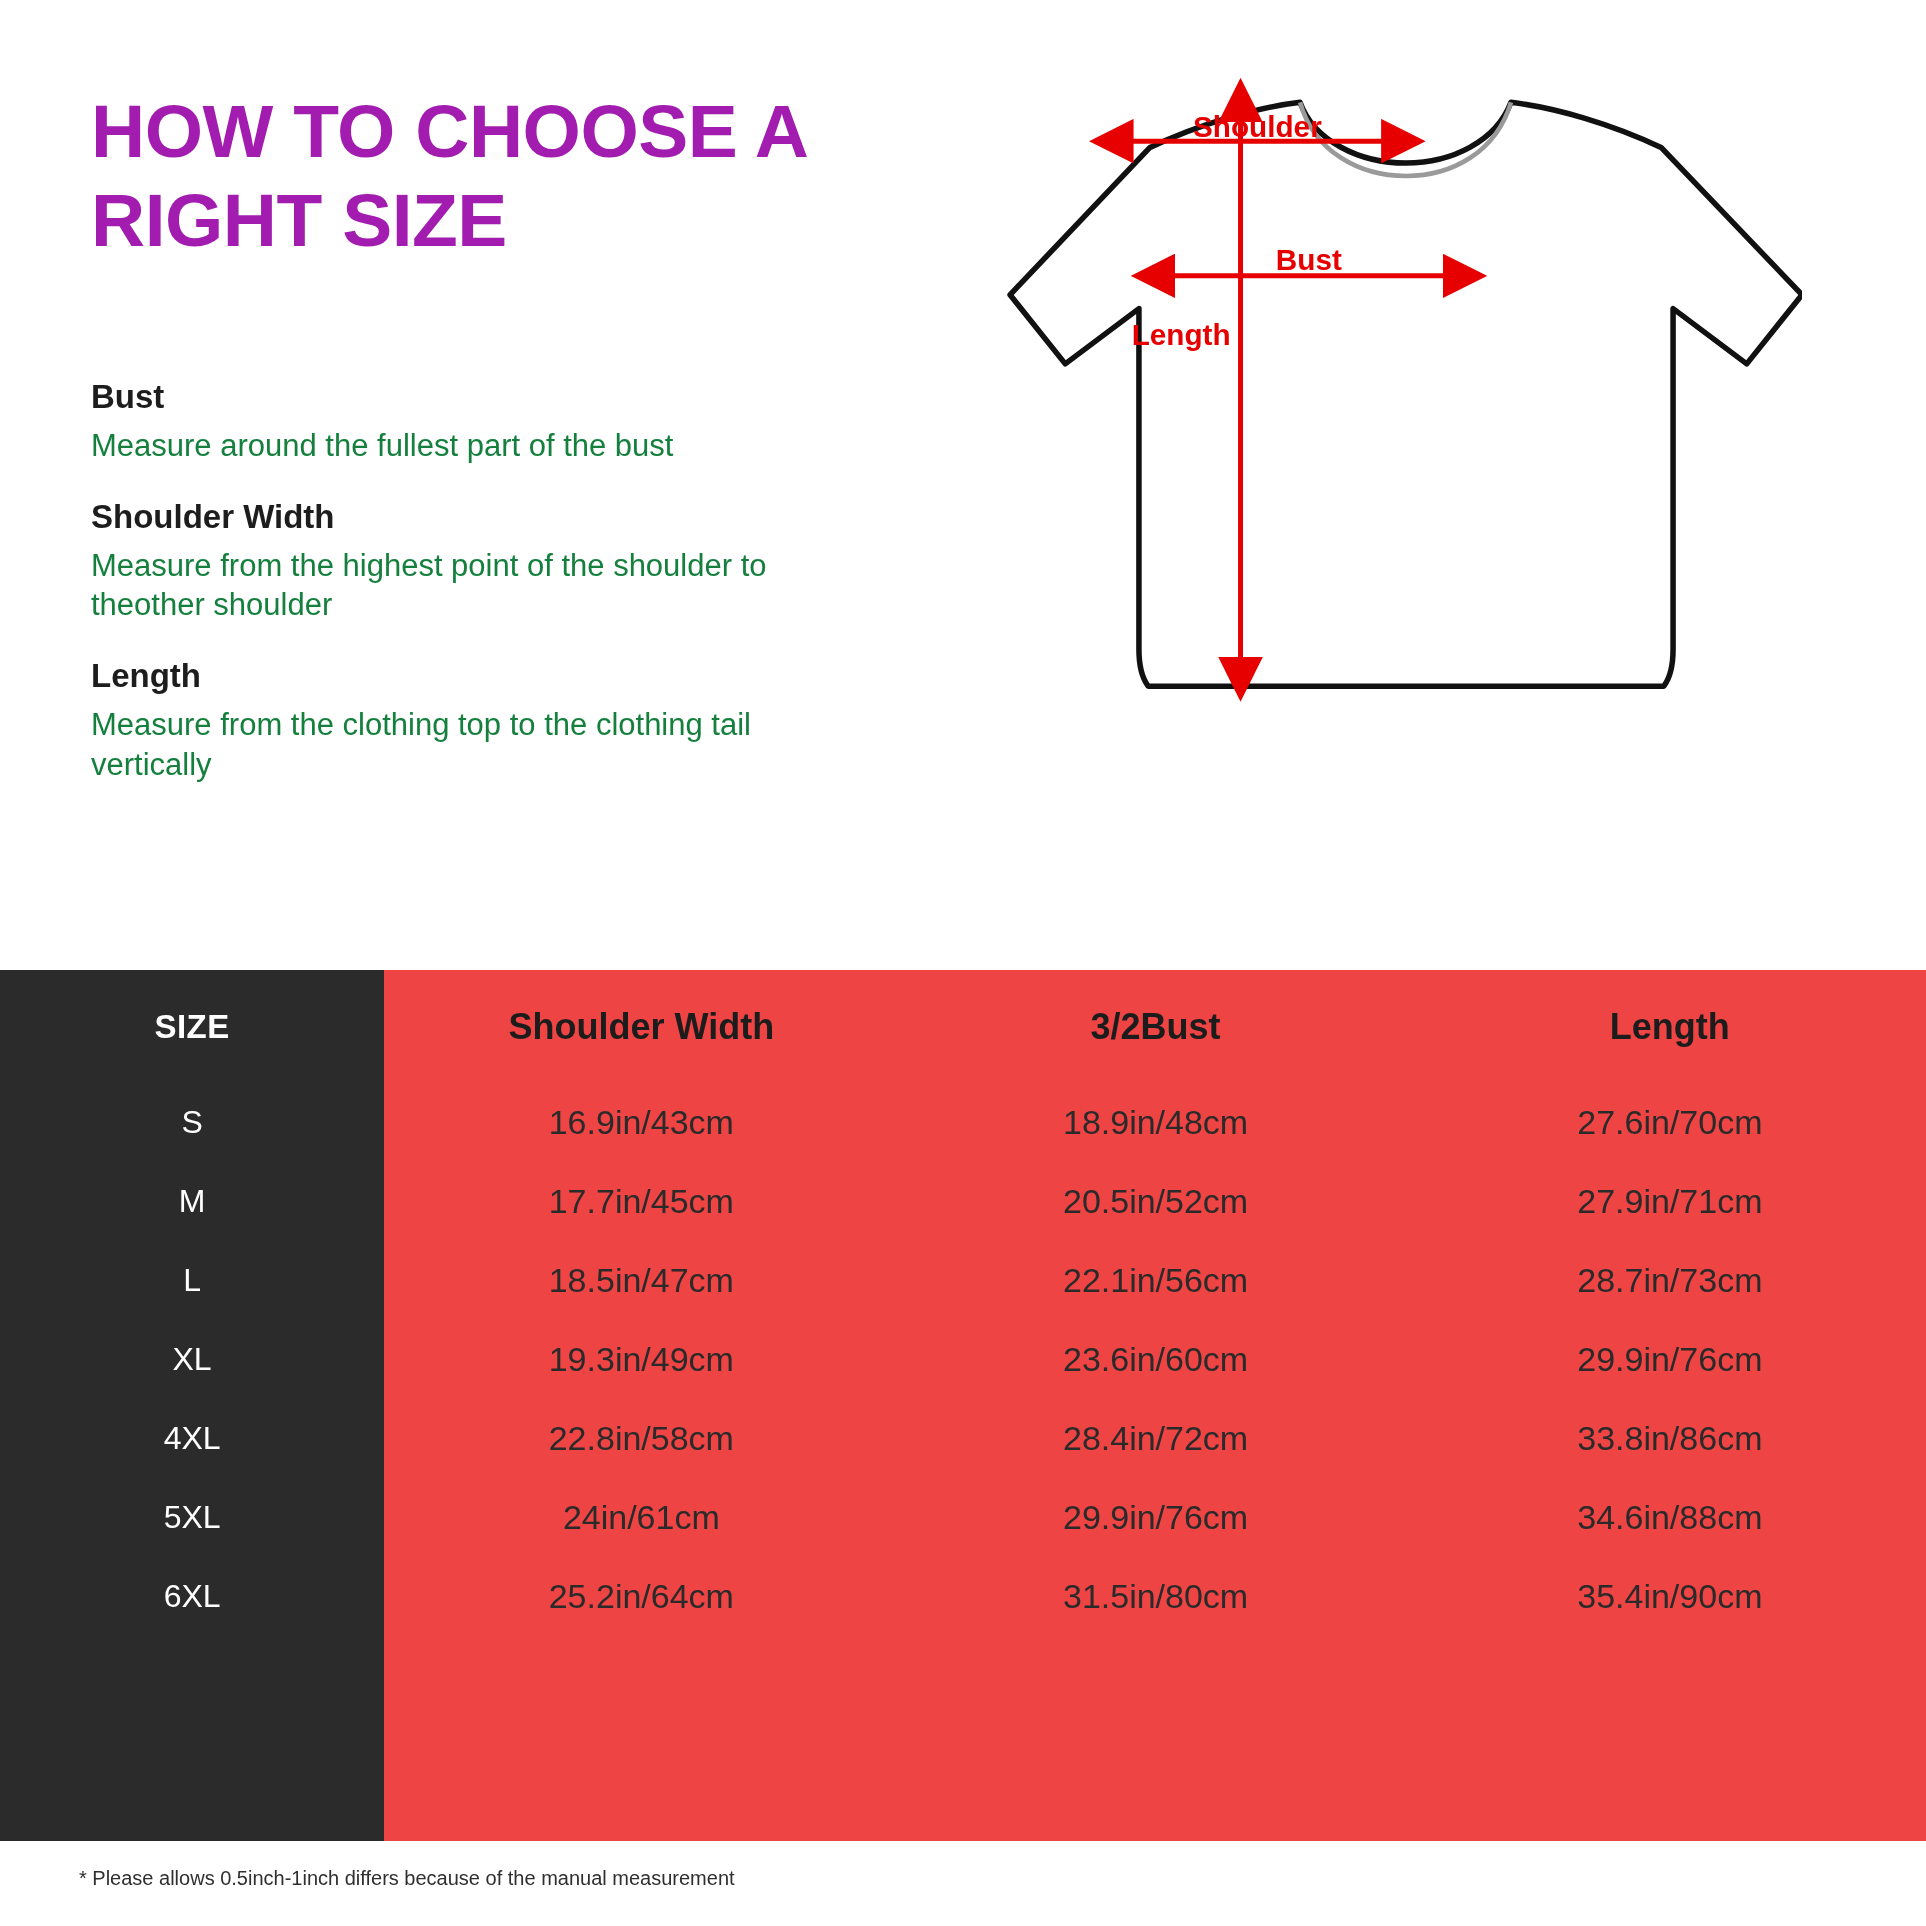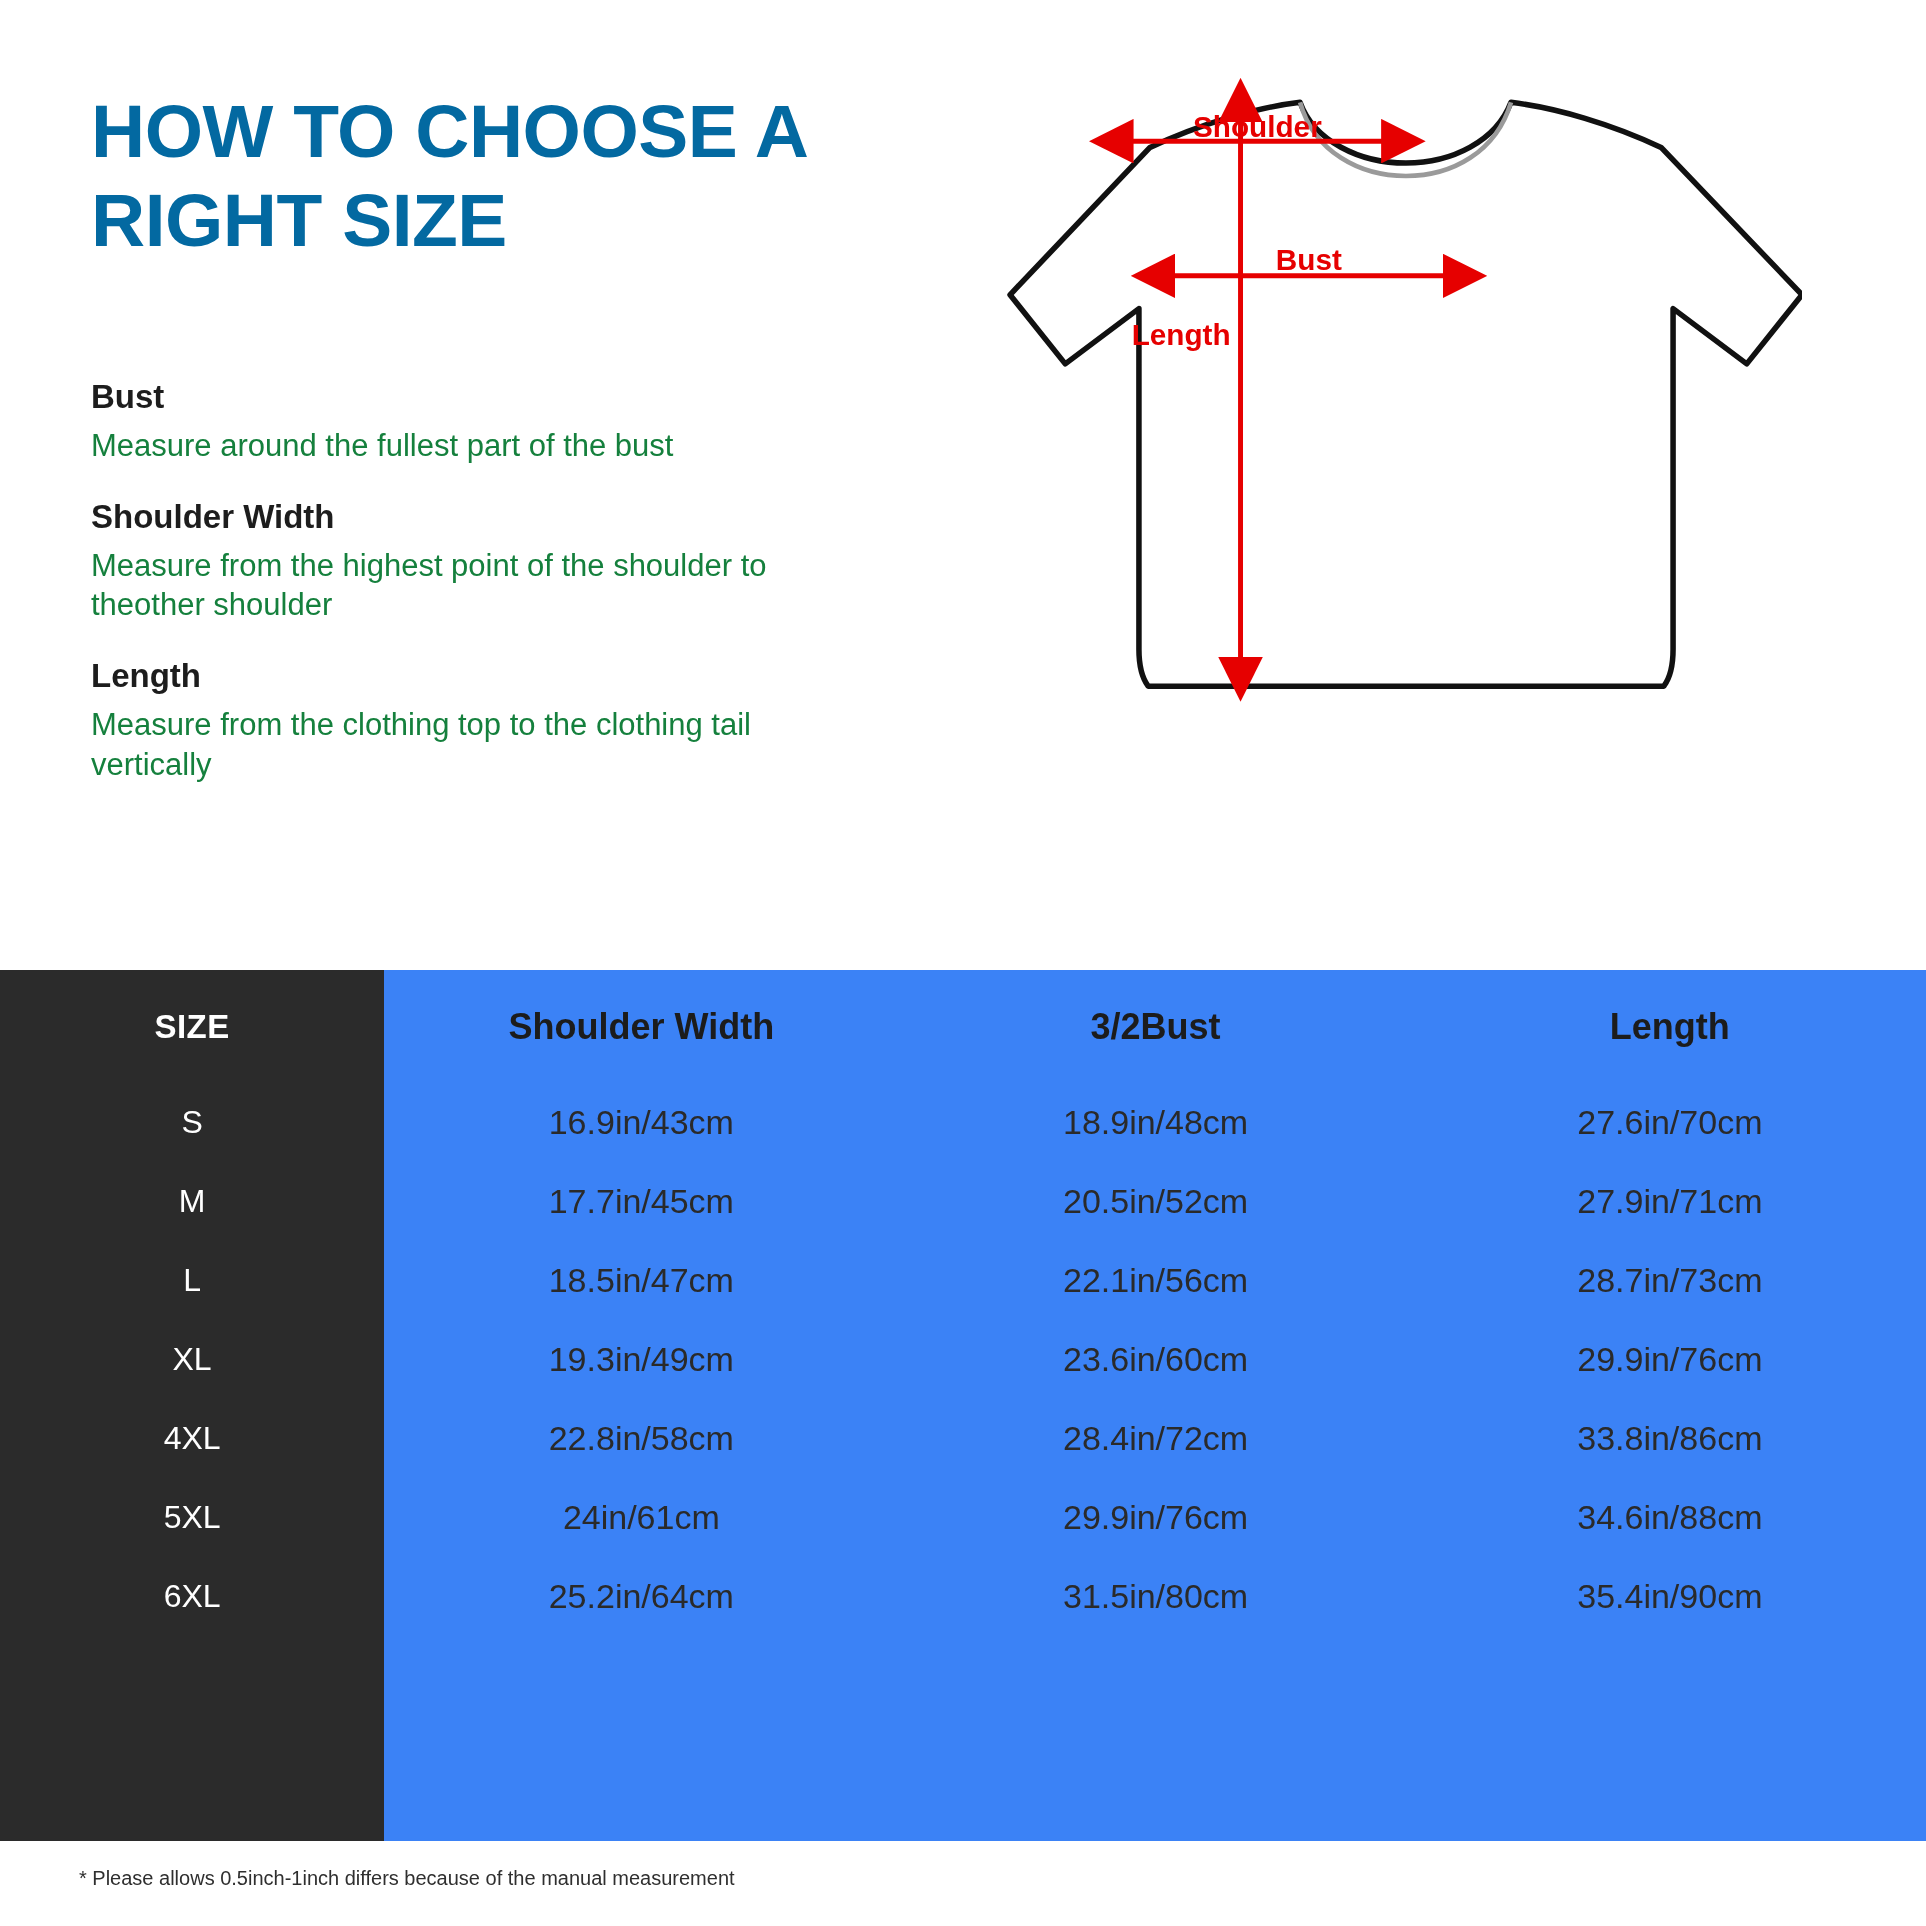--- a/index.html
+++ b/index.html
@@ -30,21 +30,21 @@
 
   .headline {
     position: absolute;
     left: 91px;
     top: 87px;
     width: 812px;
     font-size: 75px;
     font-weight: bold;
     line-height: 1.18;
     letter-spacing: -0.5px;
-    color: #0369a1;
+    color: #a21caf;
   }
 
   .defs {
     position: absolute;
     left: 91px;
     top: 378px;
     width: 772px;
   }
   .def-block { margin-bottom: 32px; }
   .def-term {
@@ -70,21 +70,21 @@
   }
   .diagram svg { display: block; }
 
   
   .table-wrap {
     position: absolute;
     left: 0;
     top: 970px;
     width: 1927px;
     height: 871px;
-    background: #3b82f6;
+    background: #ef4444;
   }
   .size-col-bg {
     position: absolute;
     left: 0;
     top: 0;
     width: 384px;
     height: 871px;
     background: #2b2b2b;
   }
   table.size-table {

